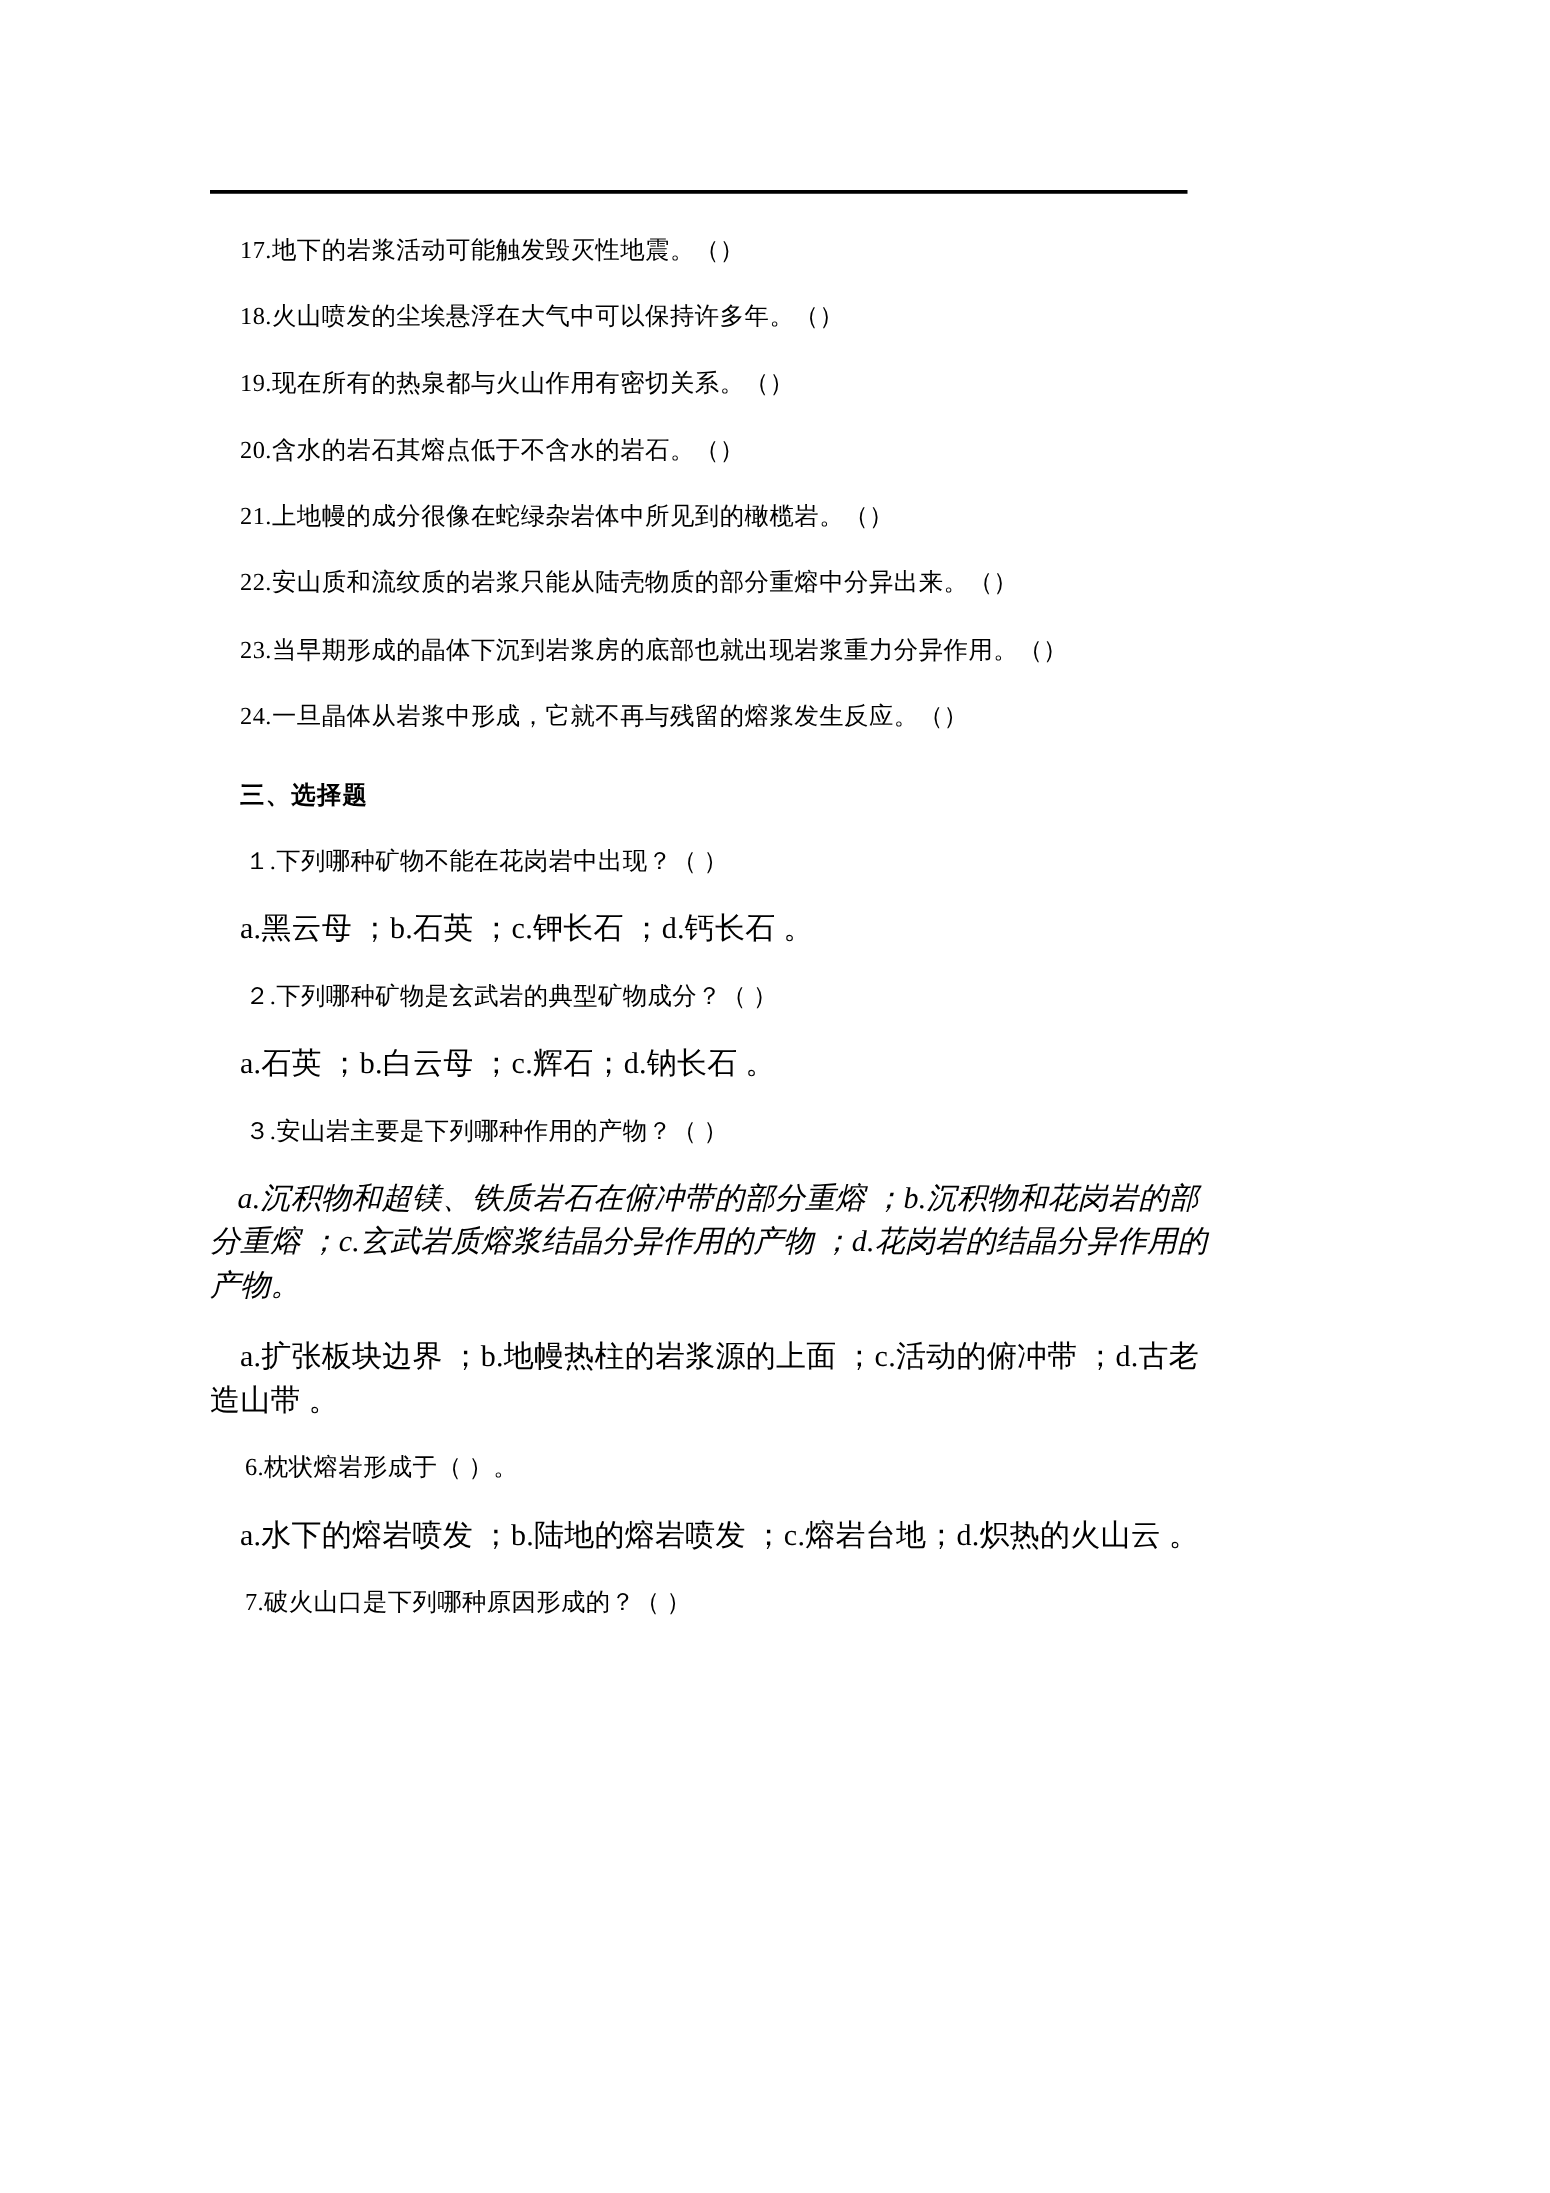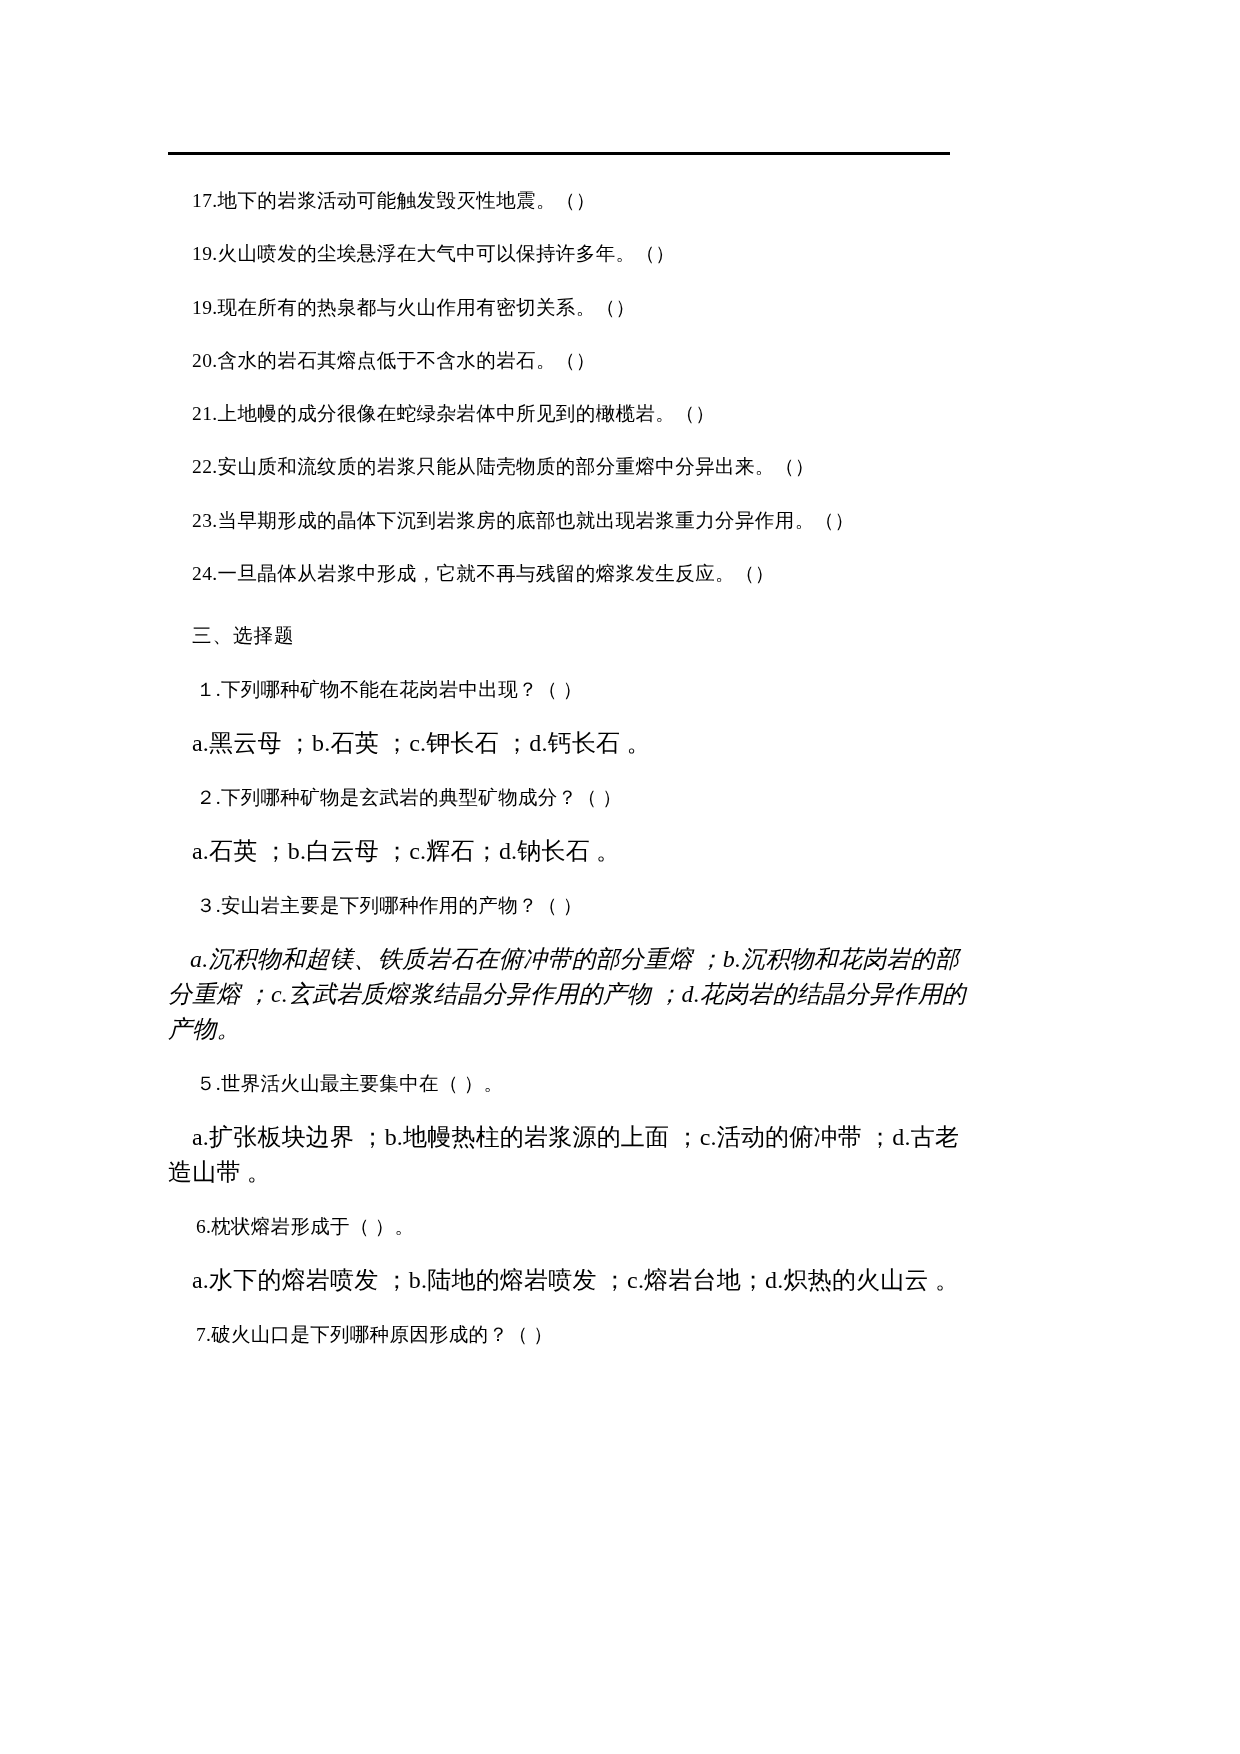--- a/index.html
+++ b/index.html
@@ -39,21 +39,21 @@
   }
   .tf-item {
     font-size: 19.5px;
     line-height: 1.5;
     margin: 0 0 24px 0;
     text-indent: 24px;
     letter-spacing: 0.4px;
   }
   .section-head {
     font-size: 19.5px;
-    font-weight: normal;
+    font-weight: bold;
     margin: 34px 0 26px 0;
     text-indent: 24px;
     letter-spacing: 1px;
   }
   .q-stem {
     font-size: 19.5px;
     line-height: 1.5;
     margin: 0 0 22px 0;
     text-indent: 28px;
     letter-spacing: 0.3px;
@@ -73,41 +73,40 @@
 </head>
 <body>
 
 <div class="page">
 
   <div class="top-rule"></div>
 
   <div class="content">
 
     <p class="tf-item">17.地下的岩浆活动可能触发毁灭性地震。（）</p>
-    <p class="tf-item">19.火山喷发的尘埃悬浮在大气中可以保持许多年。（）</p>
+    <p class="tf-item">18.火山喷发的尘埃悬浮在大气中可以保持许多年。（）</p>
     <p class="tf-item">19.现在所有的热泉都与火山作用有密切关系。（）</p>
     <p class="tf-item">20.含水的岩石其熔点低于不含水的岩石。（）</p>
     <p class="tf-item">21.上地幔的成分很像在蛇绿杂岩体中所见到的橄榄岩。（）</p>
     <p class="tf-item">22.安山质和流纹质的岩浆只能从陆壳物质的部分重熔中分异出来。（）</p>
     <p class="tf-item">23.当早期形成的晶体下沉到岩浆房的底部也就出现岩浆重力分异作用。（）</p>
     <p class="tf-item">24.一旦晶体从岩浆中形成，它就不再与残留的熔浆发生反应。（）</p>
 
     <p class="section-head">三、选择题</p>
 
     <p class="q-stem">１.下列哪种矿物不能在花岗岩中出现？（ ）</p>
     <p class="q-opts">a.黑云母 ；b.石英 ；c.钾长石 ；d.钙长石 。</p>
 
     <p class="q-stem">２.下列哪种矿物是玄武岩的典型矿物成分？（ ）</p>
     <p class="q-opts">a.石英 ；b.白云母 ；c.辉石；d.钠长石 。</p>
 
     <p class="q-stem">３.安山岩主要是下列哪种作用的产物？（ ）</p>
     <p class="q-opts wrap">a.沉积物和超镁、铁质岩石在俯冲带的部分重熔 ；b.沉积物和花岗岩的部分重熔 ；c.玄武岩质熔浆结晶分异作用的产物 ；d.花岗岩的结晶分异作用的产物。</p>
 
 
-    <p class="q-stem">５.世界活火山最主要集中在（ ）。</p>
     <p class="q-opts">a.扩张板块边界 ；b.地幔热柱的岩浆源的上面 ；c.活动的俯冲带 ；d.古老造山带 。</p>
 
     <p class="q-stem">6.枕状熔岩形成于（ ）。</p>
     <p class="q-opts">a.水下的熔岩喷发 ；b.陆地的熔岩喷发 ；c.熔岩台地；d.炽热的火山云 。</p>
 
     <p class="q-stem">7.破火山口是下列哪种原因形成的？（ ）</p>
 
   </div>
 </div>
 

